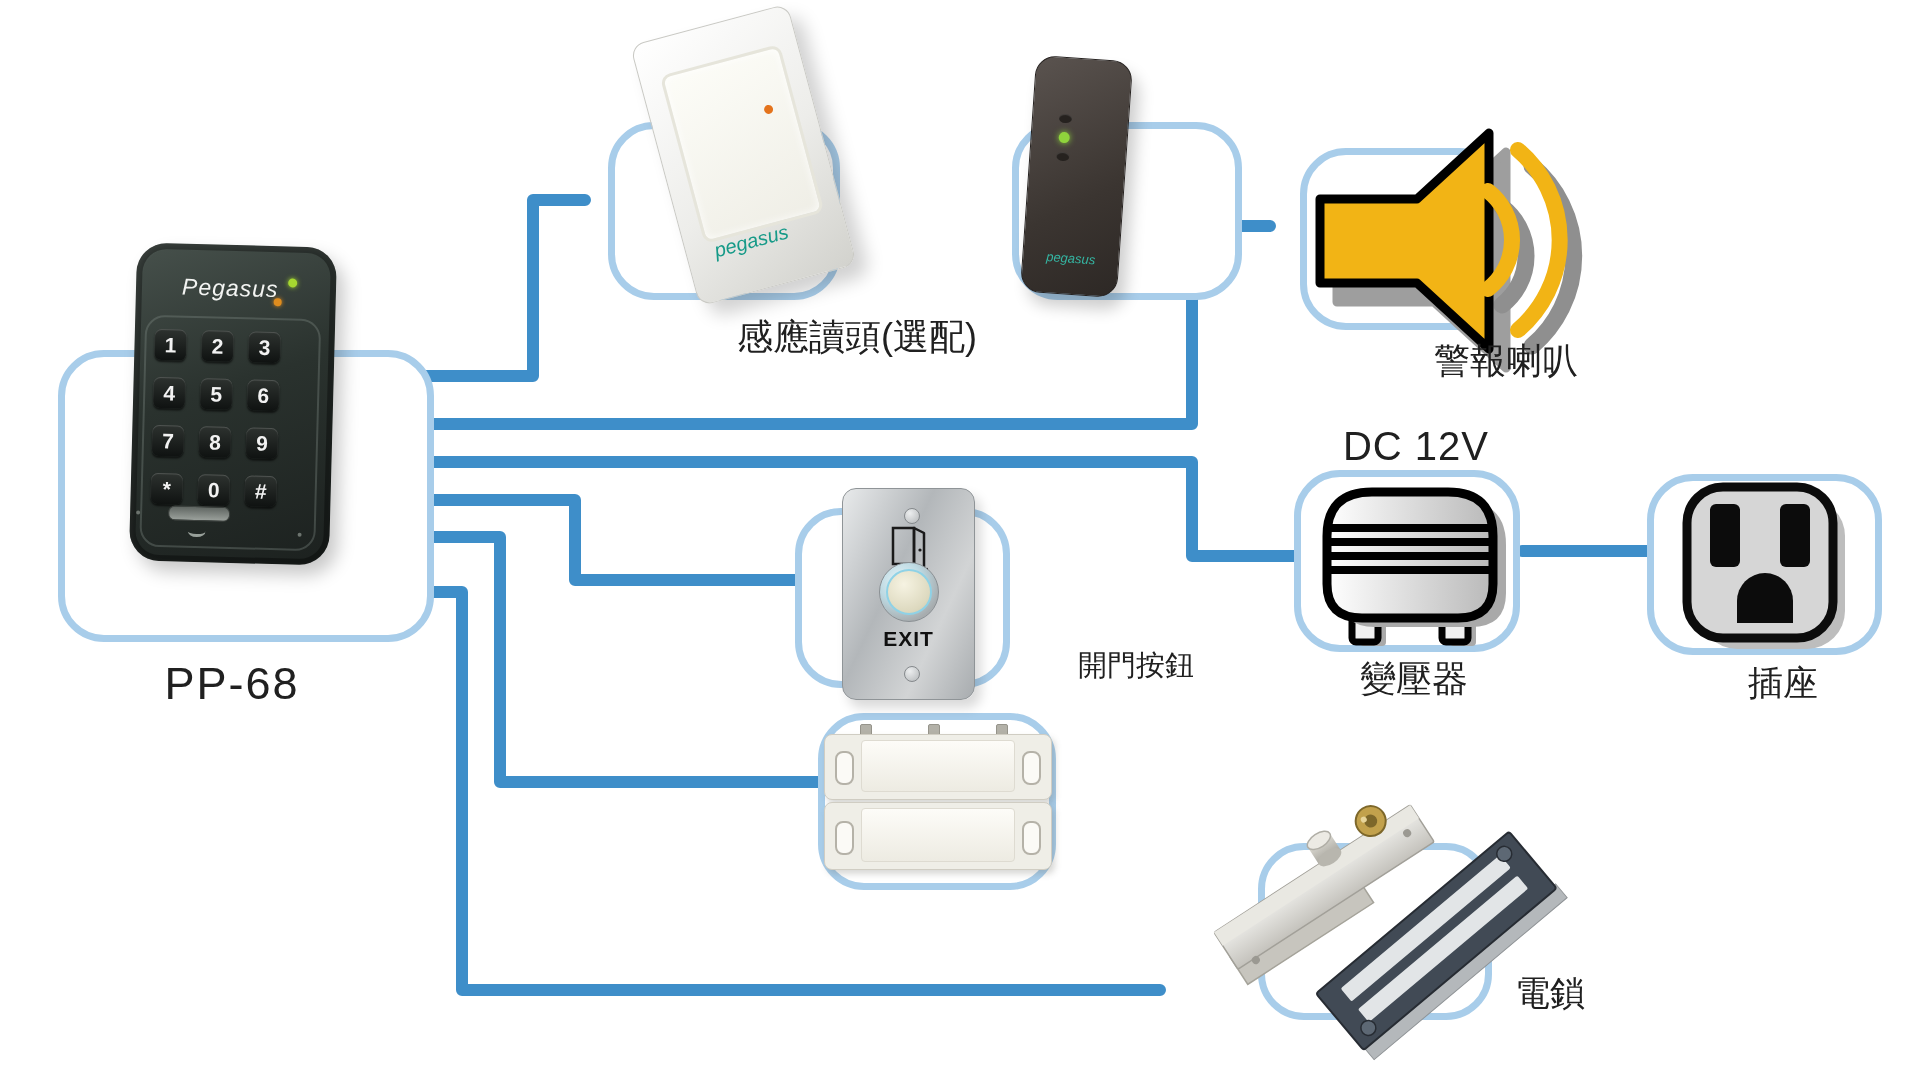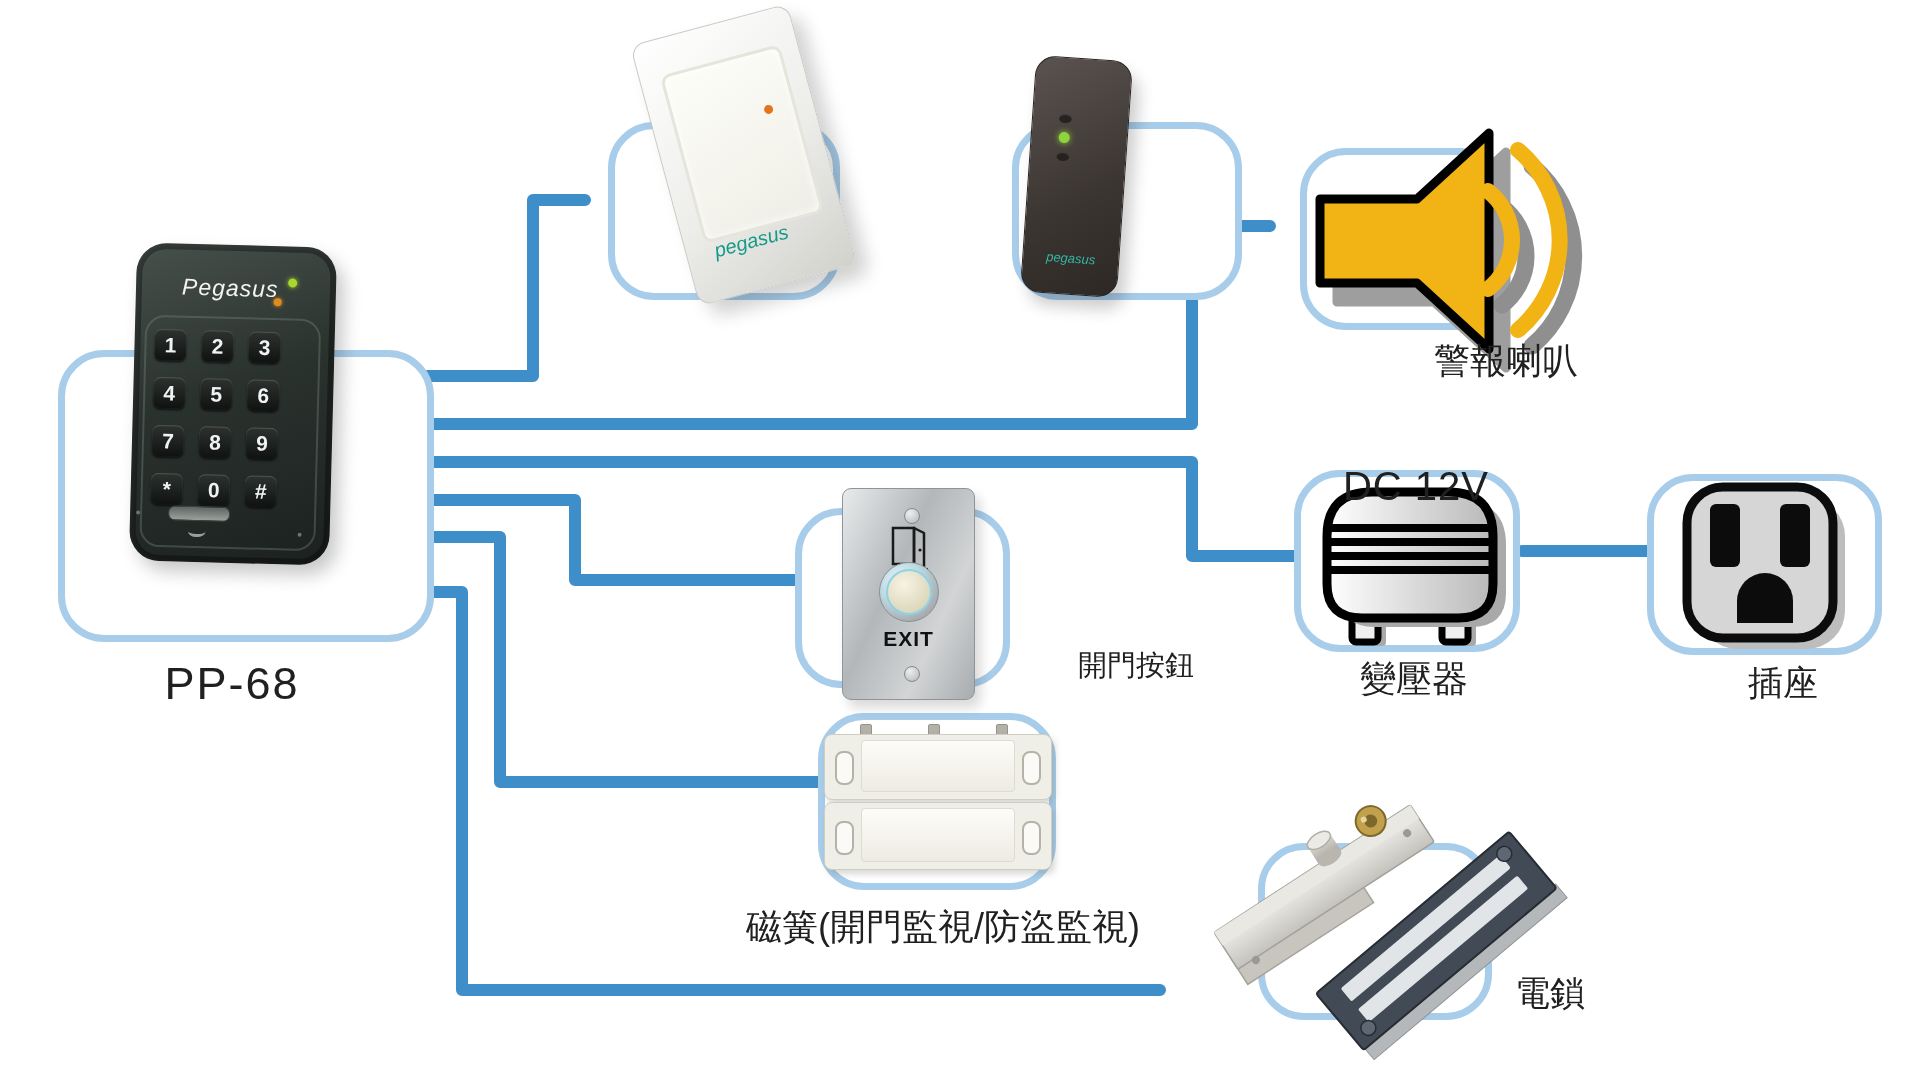--- a/index.html
+++ b/index.html
@@ -6,21 +6,21 @@
   #canvas{position:relative;width:1925px;height:1084px;background:#ffffff;overflow:hidden;
           font-family:"Liberation Sans",sans-serif;}
   svg{display:block;}
   .layer{position:absolute;left:0;top:0;}
   
   .cbox{position:absolute;border:7px solid #a8cdea;border-radius:46px;background:#ffffff;
         box-sizing:border-box;z-index:2;}
   
   .lbl{position:absolute;transform:translate(-50%,-50%);white-space:nowrap;color:#202020;
        z-index:40;font-size:36px;}
-  .lbl.lat{font-size:40px;letter-spacing:1px;margin-top:40px;}
+  .lbl.lat{font-size:40px;letter-spacing:1px;}
   .lbl.big{font-size:45px;letter-spacing:2px;}
   .dev{position:absolute;z-index:3;}
   
   .keypad{left:133px;top:245px;width:200px;height:318px;border-radius:30px;transform:rotate(1.5deg);
           background:linear-gradient(160deg,#47514c 0%,#2a322e 45%,#1c211f 100%);
           box-shadow:inset 0 0 0 6px rgba(0,0,0,.35),inset 2px 2px 6px rgba(255,255,255,.10),
                      8px 10px 18px rgba(0,0,0,.22);}
   .keypad .brand{position:absolute;left:46px;top:30px;font-size:23px;font-style:italic;
                  color:#f3f4f2;letter-spacing:1px;}
   .led{position:absolute;border-radius:50%;}
@@ -51,21 +51,21 @@
   .reader-dark{left:1028px;top:58px;width:95px;height:235px;border-radius:20px;transform:rotate(4deg);
         background:linear-gradient(150deg,#5a534f,#3b3531 60%,#2d2825);
         border:1px solid #262220;box-shadow:8px 12px 16px rgba(0,0,0,.2);}
   .rdots{position:absolute;left:26px;top:56px;}
   .rdot{margin-bottom:9px;}
   .rdot.dark{width:13px;height:9px;border-radius:50%;background:#26221f;box-shadow:inset 0 1px 1px rgba(255,255,255,.15);}
   .rdot.grn{width:11px;height:11px;border-radius:50%;background:#8fd43c;box-shadow:0 0 6px #8fd43c;margin-left:1px;}
   .reader-dark .brand{position:absolute;left:0;right:0;top:192px;text-align:center;font-size:13px;
         font-style:italic;color:#35b5a2;}
   
-  .exitplate{left:842px;top:488px;width:131px;height:210px;border-radius:9px;
+  .exitplate{left:842px;top:488px;width:131px;height:210px;border-radius:14px;
         background:linear-gradient(115deg,#e8eaeb,#b3b7ba 40%,#d2d4d5 70%,#a8acaf);
         border:1px solid #8f9497;box-shadow:6px 8px 12px rgba(0,0,0,.15);}
   .screw{position:absolute;left:61px;width:14px;height:14px;border-radius:50%;
         background:radial-gradient(circle at 35% 30%,#eceeef,#b4b7b9);border:1px solid #85898c;}
   .doorico{position:absolute;left:47px;top:36px;}
   .pushring{position:absolute;left:36px;top:73px;width:58px;height:58px;border-radius:50%;
         background:radial-gradient(circle at 35% 32%,#e8f6f9,#bdd9e2 40%,#a7acae 75%);
         border:1px solid #8a9094;}
   .pushcore{position:absolute;left:6px;top:6px;right:6px;bottom:6px;border-radius:50%;
         background:radial-gradient(circle at 38% 32%,#f6f3e2,#ddd9bf 70%,#c9c5aa);
@@ -258,21 +258,21 @@
       <rect x="1316" y="974" width="252" height="18" fill="#b4b8bb" stroke="#8f9396" stroke-width="1"></rect>
       <rect x="1314" y="904" width="252" height="74" rx="3" fill="#414a55" stroke="#272c33" stroke-width="2"></rect>
       <rect x="1336" y="916" width="208" height="17" rx="2" fill="#e2e5e7"></rect>
       <rect x="1336" y="943" width="208" height="17" rx="2" fill="#e2e5e7"></rect>
       <circle cx="1332" cy="964" r="7.5" fill="#5d6874" stroke="#272c33" stroke-width="1.5"></circle>
       <circle cx="1548" cy="918" r="7.5" fill="#5d6874" stroke="#272c33" stroke-width="1.5"></circle>
     </g>
   </svg>
 
   <div class="lbl big" style="left:232px;top:684px;">PP-68</div>
+  <div class="lbl" style="left:857px;top:337px;">感應讀頭(選配)</div>
   <div class="lbl" style="left:1506px;top:361px;">警報喇叭</div>
   <div class="lbl lat" style="left:1416px;top:446px;">DC 12V</div>
   <div class="lbl" style="left:1414px;top:679px;">變壓器</div>
   <div class="lbl" style="left:1783px;top:683px;font-size:35px;text-align:center;">插座</div>
   <div class="lbl" style="left:1136px;top:666px;font-size:29px;">開門按鈕</div>
-  <div class="lbl" style="left:943px;top:927px;">磁簧(開門監視/防盜監視)</div>
   <div class="lbl" style="left:1550px;top:993px;font-size:35px;text-align:center;">電鎖</div>
 
 </div>
 
 </body></html>

